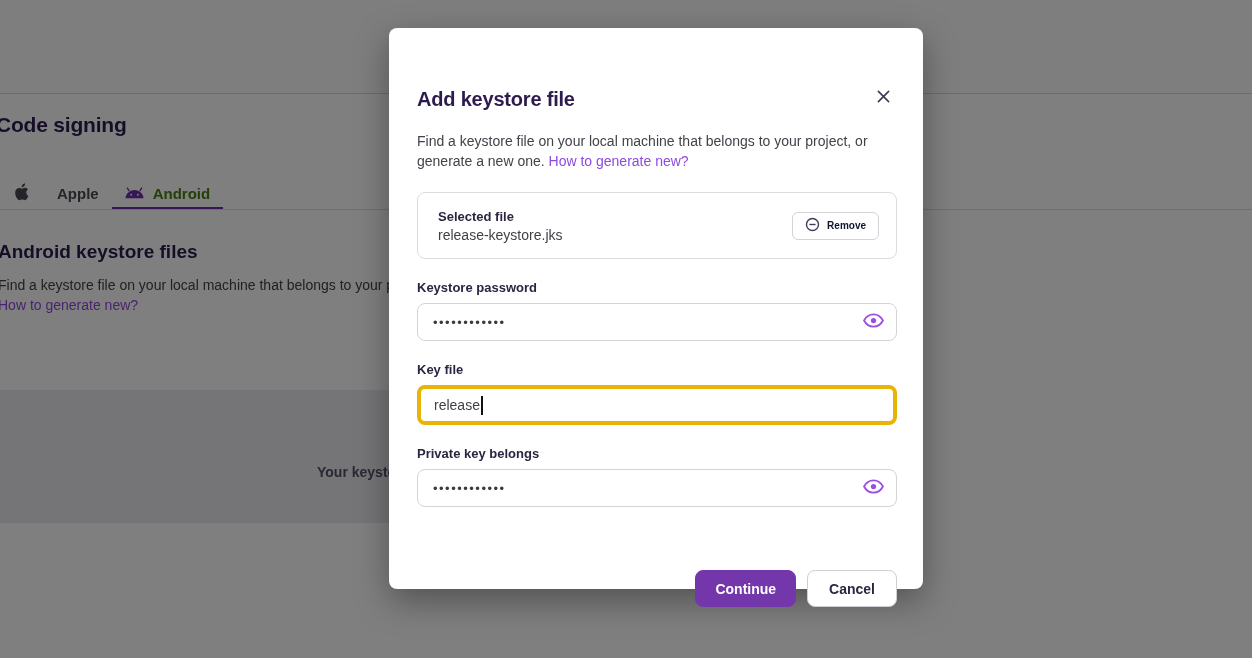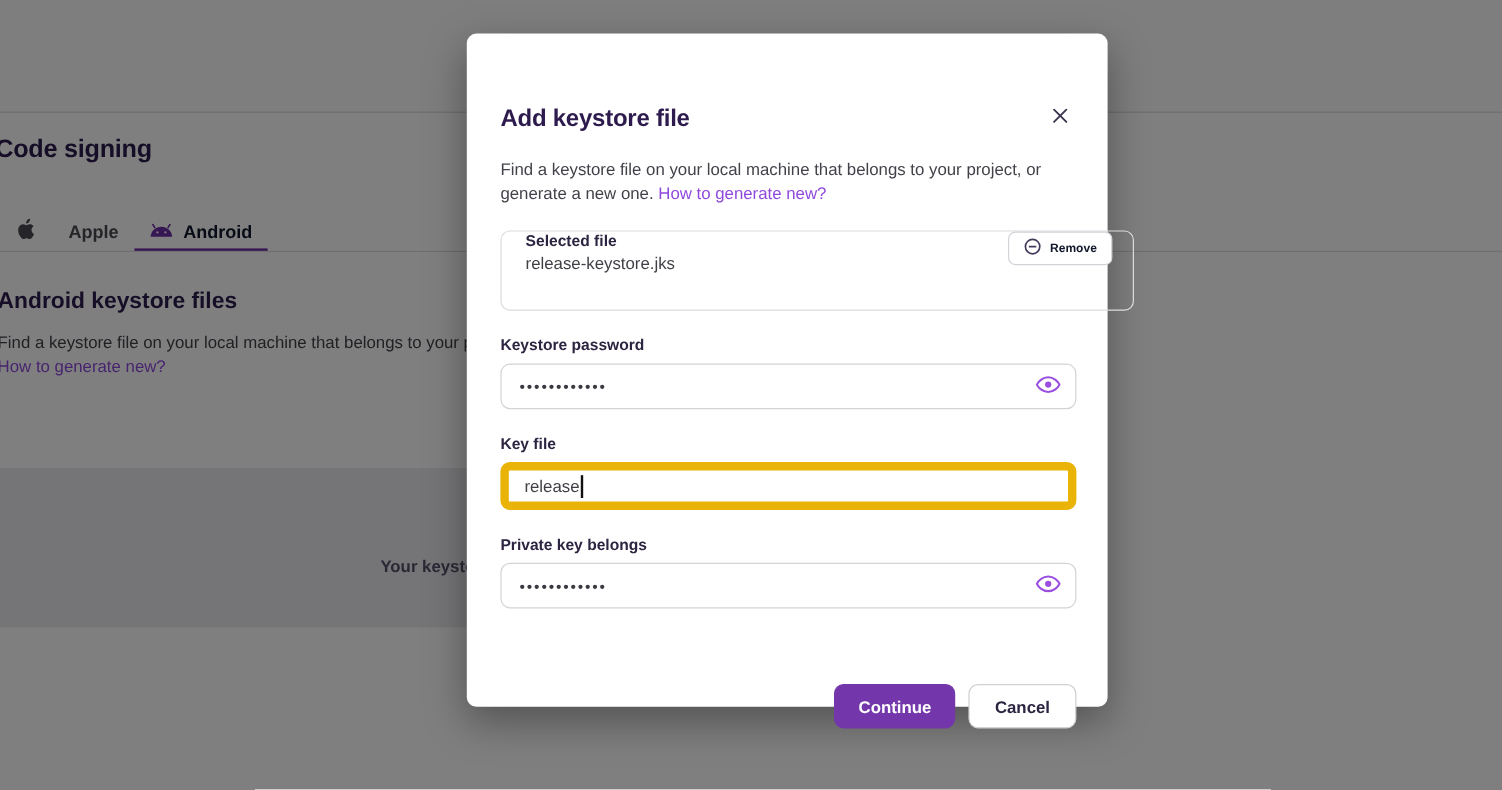--- a/index.html
+++ b/index.html
@@ -7,53 +7,53 @@
   body { font-family:"Liberation Sans", sans-serif; background:#fff; }
   .screen { position:relative; width:1252px; height:658px; background:#fff; overflow:hidden; }
 
   
   .bg-page { position:absolute; inset:0; background:#fff; }
   .app-header { position:absolute; left:0; top:0; width:1252px; height:94px; background:#fdfdfd; border-bottom:1px solid #d9d9de; }
   .page-title { position:absolute; left:-4px; top:113px; font-size:21px; font-weight:700; color:#2d1b4e; letter-spacing:-0.2px; }
   .tabs { position:absolute; left:1px; top:179px; display:flex; height:31px; }
   .tab { display:flex; align-items:center; gap:9px; padding:0 13px; font-size:15px; font-weight:700; cursor:pointer; border-bottom:3px solid transparent; }
   .tab.inactive { color:#4a4a52;gap:28px; }
-  .tab.active { color:#0f172a; border-bottom-color:#6f2da8; }
+  .tab.active { color:#4d7c0f; border-bottom-color:#6f2da8; }
   .tabbar-divider { position:absolute; left:0; top:209px; width:1252px; height:1px; background:#dcdce0; }
   .section-heading { position:absolute; left:-2px; top:241px; font-size:19px; font-weight:700; color:#2d1b4e; }
   .section-desc { position:absolute; left:-2px; top:277px; font-size:14px; color:#42424a; white-space:nowrap; }
   .section-link { position:absolute; left:-2px; top:297px; font-size:14px; color:#8f49dd; text-decoration:none; white-space:nowrap; }
   .empty-panel { position:absolute; left:-20px; top:390px; width:920px; height:133px; background:#ebebee; border-radius:8px; }
   .empty-text { position:absolute; left:337px; top:74px; font-size:14px; font-weight:700; color:#55506b; white-space:nowrap; }
 
   
   .overlay { position:absolute; inset:0; background:rgba(0,0,0,0.5); }
 
   
   .modal { position:absolute; left:389px; top:28px; width:534px; height:561px; background:#fff; border-radius:8px;
            box-shadow:0 12px 34px rgba(0,0,0,0.35); padding:26px 26px 0 28px; }
   .modal-header { position:relative;margin-top:32px; }
   .modal-title { font-size:20px; font-weight:700; color:#2d1b4e; letter-spacing:-0.2px; line-height:26px; }
   .close-btn { position:absolute; right:2px; top:0; width:24px; height:24px; border:none; background:transparent; cursor:pointer; display:flex; align-items:center; justify-content:center; }
   .modal-desc { margin-top:19px; width:470px; font-size:14px; line-height:20px; color:#42424a; }
   .modal-desc a { color:#8f49dd; text-decoration:none; }
 
-  .file-card { margin-top:21px; width:528px; height:67px; border:1px solid #dcdce0; border-radius:8px;
-               display:flex; align-items:flex-start; justify-content:space-between; padding:0 17px 0 20px; }
+  .file-card { margin-top:21px; width:480px; height:67px; border:1px solid #dcdce0; border-radius:8px;
+               display:flex; align-items:center; justify-content:space-between; padding:0 17px 0 20px; }
   .file-meta .file-label { font-size:13px; font-weight:700; color:#2c2440; }
   .file-meta .file-name { margin-top:3px; font-size:14px; color:#3f3f46; }
   .remove-btn { display:flex; align-items:center; gap:7px; height:28px; padding:0 12px; background:#fff;
                 border:1px solid #d2d2d8; border-radius:6px; font-family:inherit; font-size:10px; font-weight:700; color:#0f172a; cursor:pointer; }
 
   .field { margin-top:21px; }
   .field-label { font-size:13px; font-weight:700; color:#2c2440; }
   .input-wrap { position:relative; margin-top:8px; width:480px; }
   .text-input { width:480px; height:38px; border:1px solid #d4d4d8; border-radius:8px; padding:0 40px 0 15px;
                 font-family:inherit; font-size:13px; letter-spacing:1.5px; color:#3a3a42; background:#fff; outline:none; }
-  .fake-input { width:480px; height:40px; border:7px solid #eab308; border-radius:8px; padding:0 14px 0 13px;
+  .fake-input { width:480px; height:40px; border:4px solid #eab308; border-radius:8px; padding:0 14px 0 13px;
                 display:flex; align-items:center; font-size:14px; color:#3f3f46; background:#fff; cursor:text; }
   .caret { display:inline-block; width:2px; height:19px; background:#111; margin-left:1px; }
   .eye-btn { position:absolute; right:10px; top:50%; transform:translateY(-50%); width:28px; height:24px;
              border:none; background:transparent; cursor:pointer; display:flex; align-items:center; justify-content:center; }
 
   .modal-footer { margin-top:63px; display:flex; justify-content:flex-end; align-items:center; gap:11px; }
   .btn { height:37px; border-radius:8px; font-family:inherit; font-size:14px; font-weight:700; cursor:pointer; }
   .btn-cancel { padding:0 21px; background:#fff; border:1px solid #cfcfd4; color:#2c2440; }
   .btn-continue { padding:0 19px; background:#7437ab; border:1px solid #7437ab; color:#fff; }
 </style>

